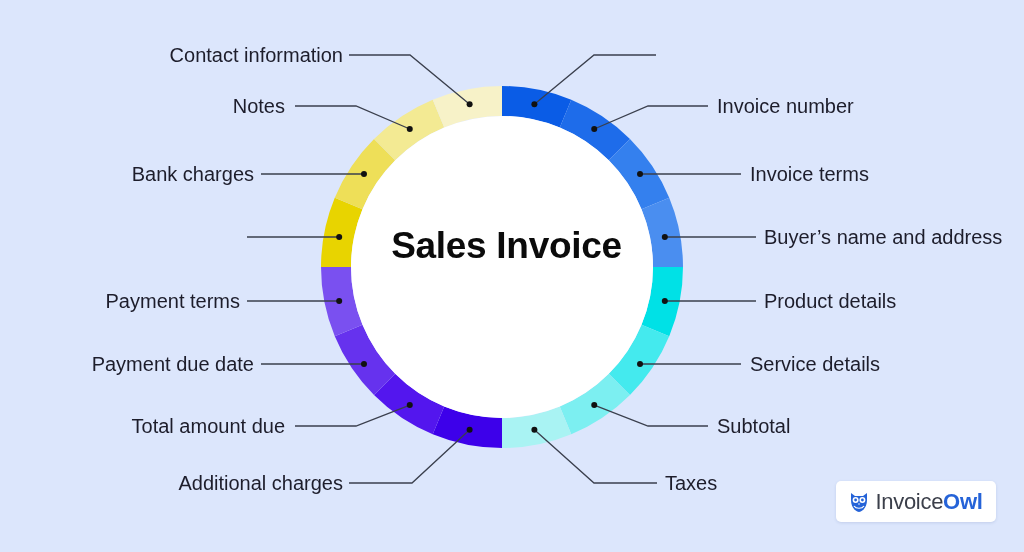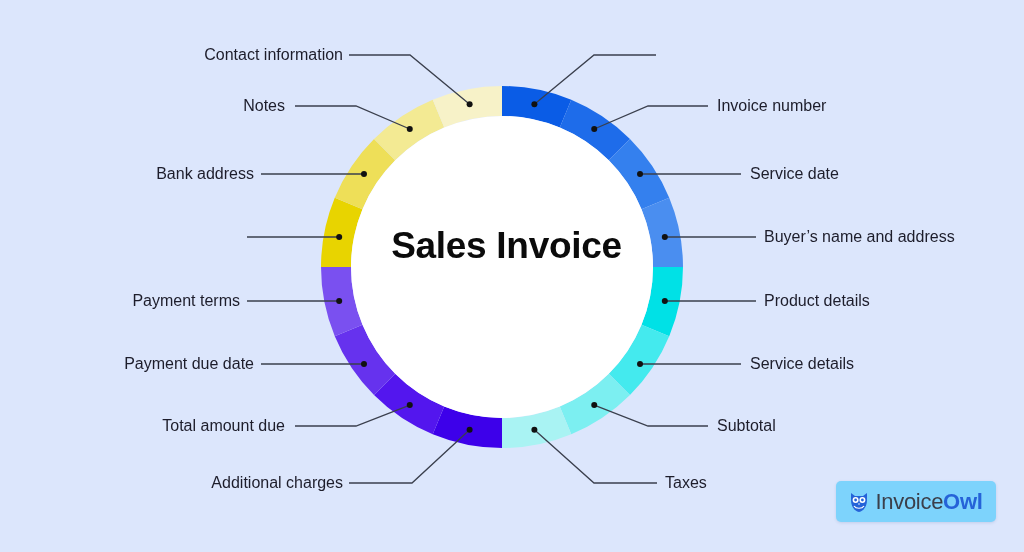--- a/index.html
+++ b/index.html
@@ -5,40 +5,40 @@
   html, body { margin: 0; padding: 0; }
   body {
     width: 1024px; height: 552px; overflow: hidden;
     background: #DCE6FC;
     font-family: "Liberation Sans", "DejaVu Sans", sans-serif;
     position: relative;
   }
   #stage { position: absolute; left: 0; top: 0; width: 1024px; height: 552px; }
   .label {
     position: absolute;
-    font-size: 16px;
+    font-size: 20px;
     color: #1d1d2b;
     white-space: nowrap;
     line-height: 20px;
   }
   .label.left { text-align: right; }
   .title {
     position: absolute;
     left: 352px; top: 222px; width: 309px;
     text-align: center;
     font-weight: bold;
     font-size: 37px;
     line-height: 48px;
     color: #0b0b0b;
     letter-spacing: -0.3px;
   }
   .logo-card {
     position: absolute;
     left: 836px; top: 481px; width: 160px; height: 41px;
-    background: #7dd3fc;
+    background: #ffffff;
     border-radius: 5px;
     box-shadow: 0 1px 3px rgba(80,100,160,0.18);
     display: flex; align-items: center; justify-content: center;
     gap: 6px;
   }
   .logo-text { font-size: 22px; color: #3b3f4a; letter-spacing: -0.3px; }
   .logo-text b { color: #2563d8; font-weight: bold; }
 </style>
 </head>
 <body>
@@ -98,30 +98,30 @@
         <polyline points="469.6150065453226,104.18964345306378 410,55 349,55" fill="none" stroke="#3a3f4d" stroke-width="1.3"></polyline>
         <circle cx="469.6150065453226" cy="104.18964345306378" r="3" fill="#111"></circle>
       </g>
   </svg>
 
   <div class="title">
     <div>Sales Invoice</div>
   </div>
 
   <div class="label" style="left:717px;top:96px">Invoice number</div>
-  <div class="label" style="left:750px;top:164px">Service date</div>
+  <div class="label" style="left:750px;top:164px">Invoice terms</div>
   <div class="label" style="left:764px;top:227px">Buyer’s name and address</div>
   <div class="label" style="left:764px;top:291px">Product details</div>
   <div class="label" style="left:750px;top:354px">Service details</div>
   <div class="label" style="left:717px;top:416px">Subtotal</div>
   <div class="label" style="left:665px;top:473px">Taxes</div>
 
   <div class="label left" style="right:681px;top:45px">Contact information</div>
   <div class="label left" style="right:739px;top:96px">Notes</div>
-  <div class="label left" style="right:770px;top:164px">Bank address</div>
+  <div class="label left" style="right:770px;top:164px">Bank charges</div>
   <div class="label left" style="right:784px;top:291px">Payment terms</div>
   <div class="label left" style="right:770px;top:354px">Payment due date</div>
   <div class="label left" style="right:739px;top:416px">Total amount due</div>
   <div class="label left" style="right:681px;top:473px">Additional charges</div>
 
   <div class="logo-card">
     <svg width="20" height="22" viewBox="0 0 20 22">
       <path d="M2 2 L6 5 L14 5 L18 2 L18 9 C18 15 15 20 10 21 C5 20 2 15 2 9 Z" fill="#2563d8"></path>
       <circle cx="6.6" cy="9" r="3" fill="#ffffff"></circle>
       <circle cx="13.4" cy="9" r="3" fill="#ffffff"></circle>

